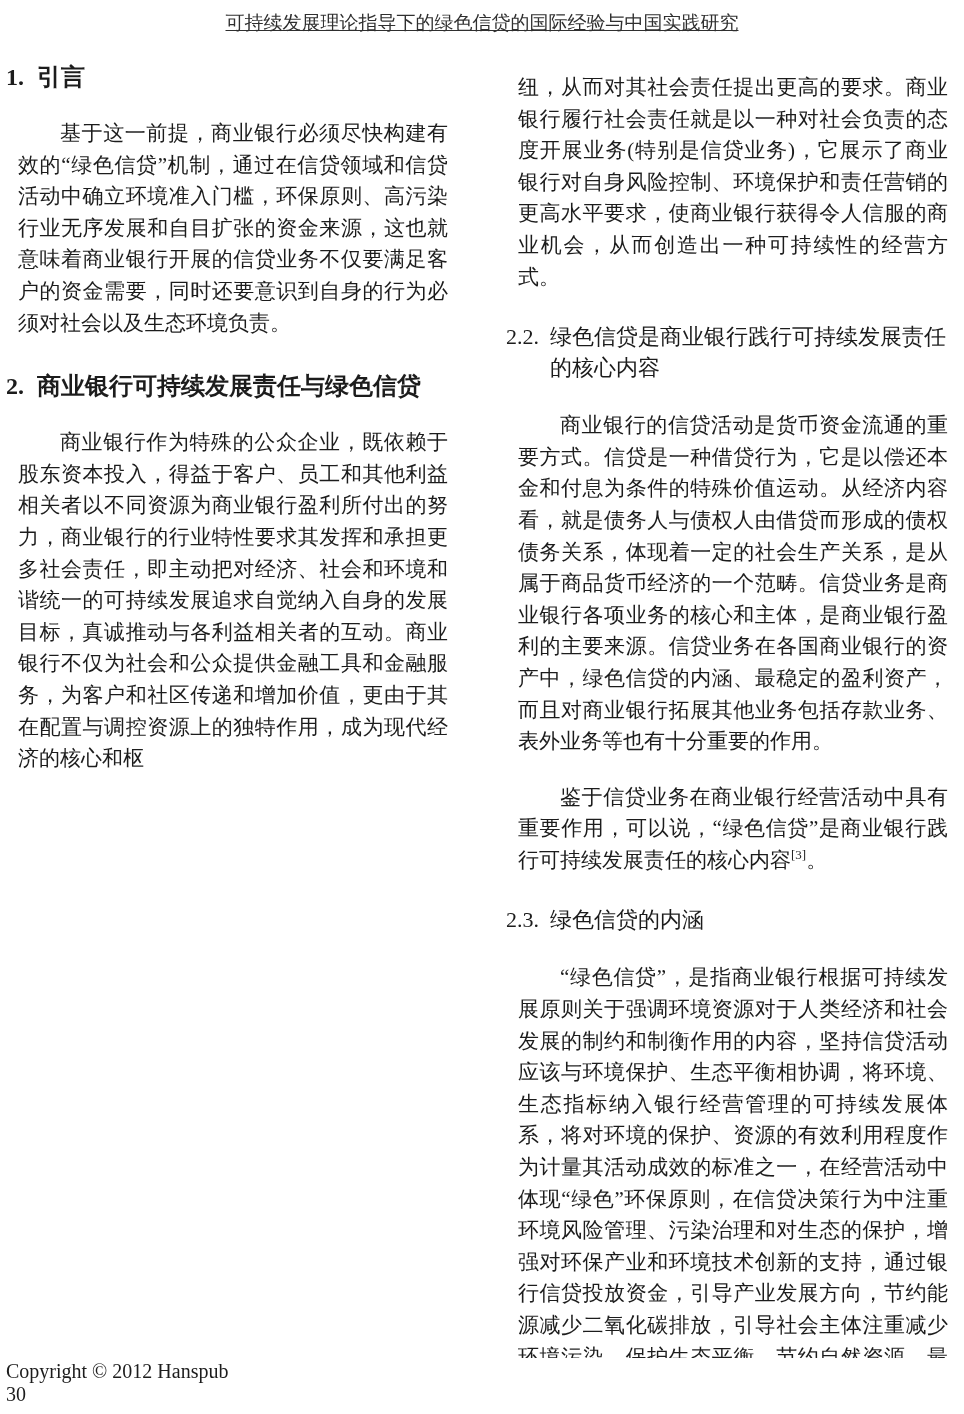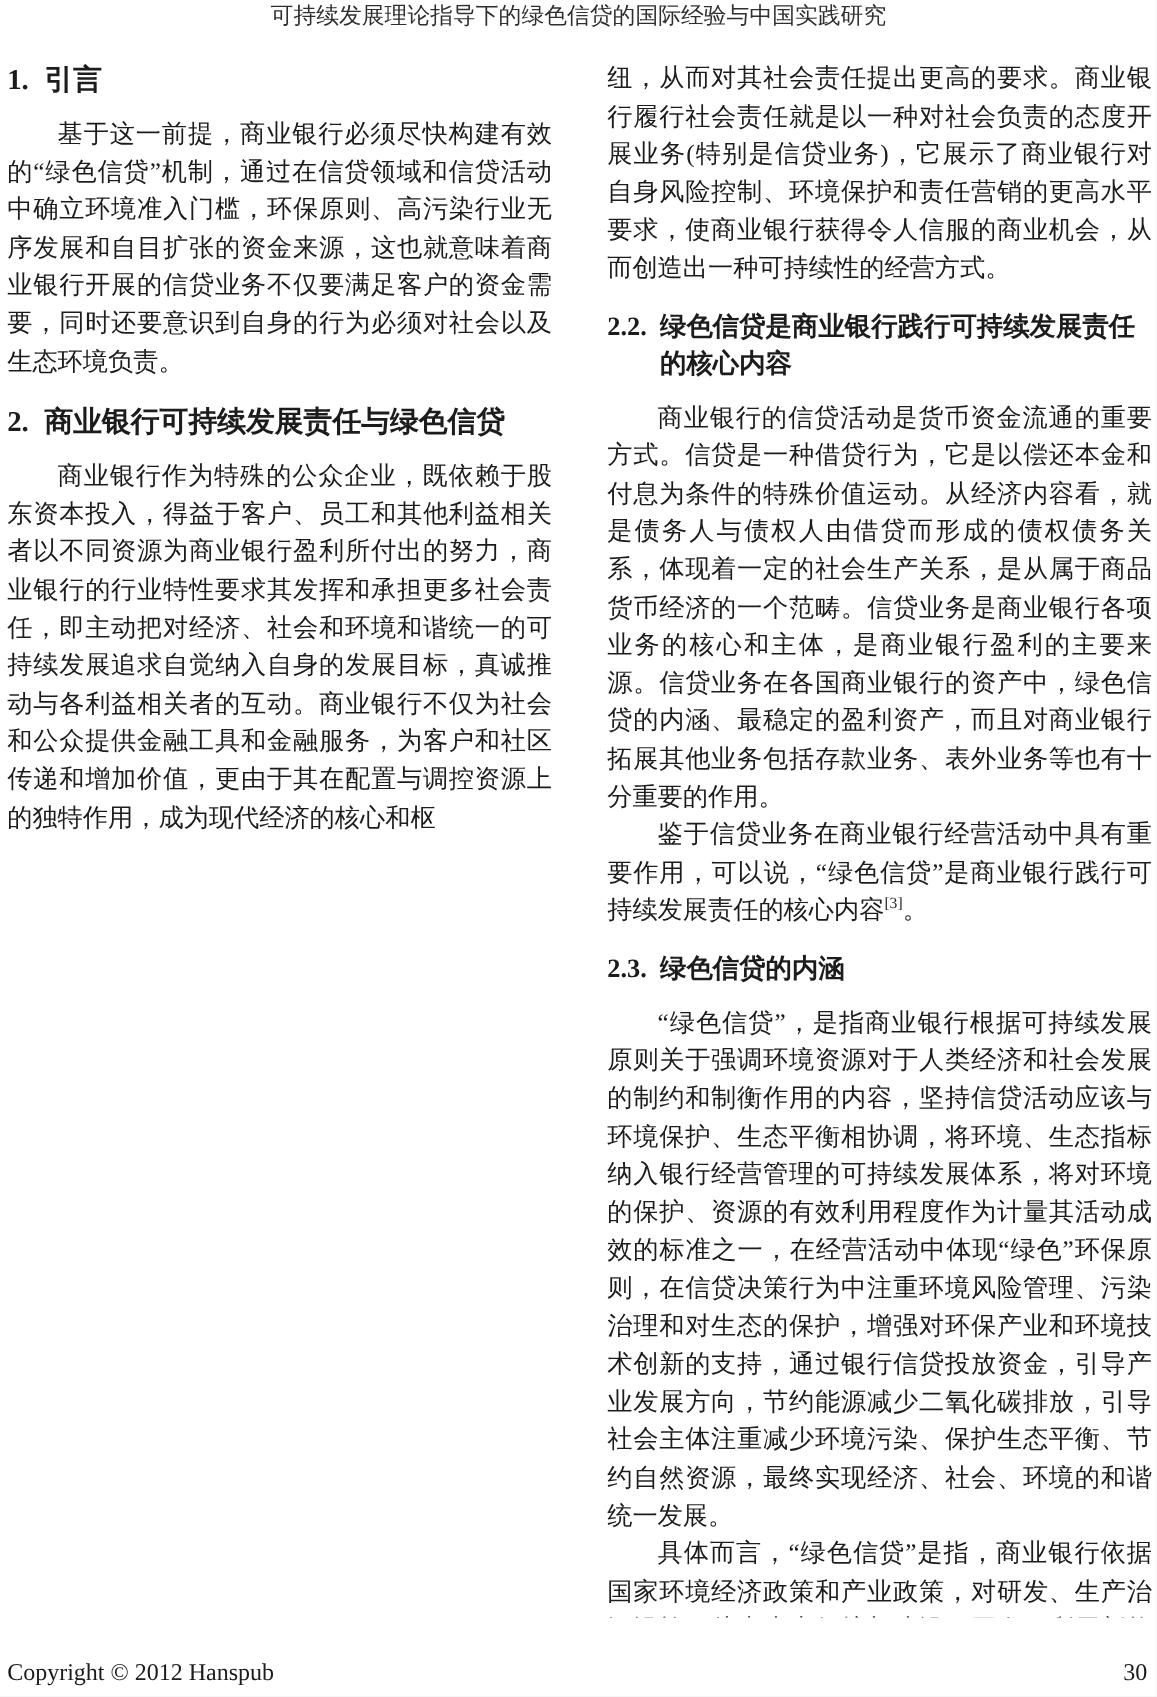--- a/index.html
+++ b/index.html
@@ -7,39 +7,41 @@
     position: relative;
     width: 964px;
     height: 1414px;
     margin: 0 auto;
     background: #ffffff;
     overflow: hidden;
     font-family: "Liberation Serif", "DejaVu Serif", serif;
     color: #1c1c1c;
   }
   .running-head {
+    padding-top: 10px;
     text-align: center;
     font-size: 19px;
     color: #2f2f2f;
+    text-decoration: underline;
   }
   .columns {
     display: flex;
     gap: 46px;
     padding: 24px 4px 0 6px;
     height: 1322px;
     box-sizing: border-box;
   }
   .col {
     width: 454px;
     display: flex;
     flex-direction: column;
     overflow: hidden;
   }
   p.body {
-    margin: 0;
+    margin: 12px;
     font-size: 21px;
     line-height: 31.6px;
     text-align: justify;
   }
   p.indent { text-indent: 2em; }
   sup.cite {
     font-size: 0.62em;
     vertical-align: super;
     line-height: 0;
   }
@@ -50,36 +52,37 @@
     font-weight: bold;
     font-size: 24px;
     line-height: 30px;
     margin: 20px 0 14px 0;
   }
   .h1.first { margin-top: 2px; }
   .h2 {
     display: flex;
     gap: 11px;
     align-items: baseline;
-    font-weight: bold;
+    font-weight: normal;
     font-size: 22px;
     line-height: 31px;
     margin: 16px 0 15px 0;
   }
   .hnum { font-family: "Liberation Serif", "DejaVu Serif", serif; flex: none; }
   .htext { font-family: "Liberation Sans", "DejaVu Sans", sans-serif; flex: 1; }
   .footer {
     position: absolute;
     left: 6px;
     right: 8px;
     bottom: 8px;
     display: flex;
-    justify-content: space-between;
+    justify-content: flex-end;
     font-size: 20px;
     color: #1c1c1c;
+    flex-direction: column;
   }
 </style>
 </head>
 <body>
 
 <div class="page">
 
   <div class="running-head">可持续发展理论指导下的绿色信贷的国际经验与中国实践研究</div>
 
   <div class="columns">

